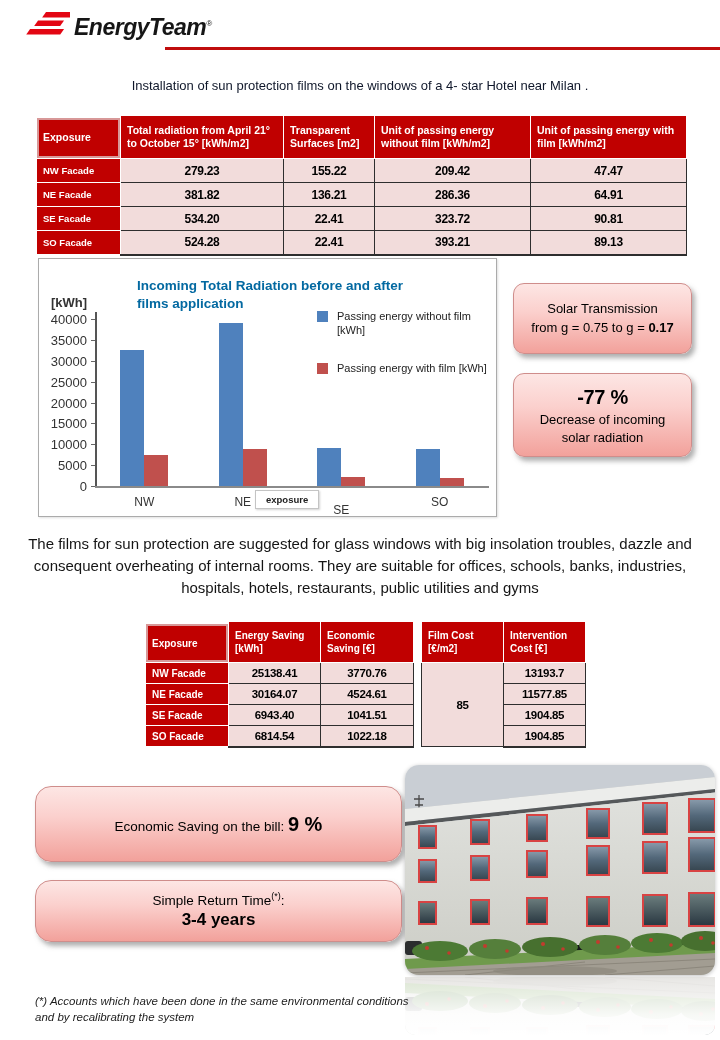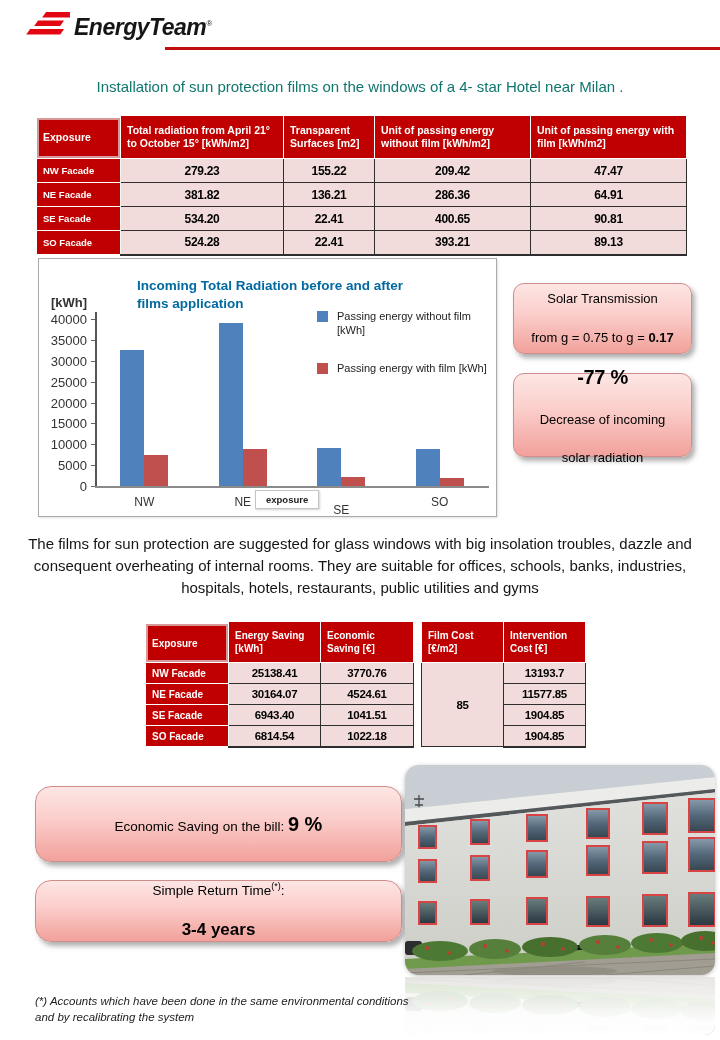--- a/index.html
+++ b/index.html
@@ -8,21 +8,21 @@
 
   
   .header{position:absolute;left:0;top:0;width:720px;height:60px;}
   .logo{position:absolute;left:14px;top:6px;width:230px;height:42px;display:flex;align-items:center;}
   .logo-text{font-style:italic;font-weight:bold;font-size:23px;color:#161616;letter-spacing:-0.5px;margin-left:4px;}
   .logo-text sup{font-size:8px;font-weight:normal;}
   .page-title{position:absolute;right:10px;top:16px;font-size:22px;font-weight:bold;color:#b51111;letter-spacing:-0.2px;}
   .header-rule{position:absolute;left:165px;right:0;top:47px;height:3px;background:#c00d0d;}
 
   
-  .intro{position:absolute;left:20px;top:78px;width:680px;text-align:center;font-size:15px;color:#0f766e;}
+  .intro{position:absolute;left:20px;top:78px;width:680px;text-align:center;font-size:13px;color:#0f172a;}
 
   
   table{border-collapse:collapse;table-layout:fixed;}
   th,td{padding:0 6px;overflow:hidden;}
   .t1{position:absolute;left:36px;top:112px;width:650px;}
   .t1 thead th{background:#c00000;color:#fff;font-size:10.5px;font-weight:bold;text-align:left;
                border:1px solid #fff;height:40px;vertical-align:middle;line-height:1.25;}
   .t1 thead th.corner, .t2 thead th.corner{box-shadow:inset 0 0 0 2px #d89898;border-top:6px solid #fff;}
   .t1 tbody th{background:#c00000;color:#fff;font-size:9.5px;font-weight:bold;text-align:left;border:1px solid #fff;height:23px;}
   .t1 tbody td{background:#f2dcdb;color:#000;font-weight:bold;font-size:12px;text-align:center;
@@ -49,21 +49,21 @@
   .exposure-box{position:absolute;left:216px;top:231px;background:#fff;border:1px solid #c4c4c4;
                 box-shadow:1px 1px 2px rgba(0,0,0,.18);font-size:9.5px;font-weight:bold;color:#222;padding:3px 10px;}
   .legend-entry{position:absolute;left:278px;width:172px;display:flex;gap:9px;}
   .legend-swatch{width:11px;height:11px;flex:0 0 11px;margin-top:2px;}
   .legend-label{font-size:11px;color:#222;line-height:1.3;}
 
   
   .callout{position:absolute;border:1px solid #cf8d8b;border-radius:11px;
            background:linear-gradient(180deg,#fde6e4 0%,#fbd0cd 40%,#f2a19b 100%);
            box-shadow:3px 4px 5px rgba(110,110,110,.55);
-           display:flex;flex-direction:column;justify-content:center;align-items:center;text-align:center;color:#000;gap:20px;}
+           display:flex;flex-direction:column;justify-content:center;align-items:center;text-align:center;color:#000;}
   .co-solar{left:513px;top:283px;width:177px;height:69px;font-size:13px;line-height:1.4;}
   .co-decrease{left:513px;top:373px;width:177px;height:82px;font-size:13px;line-height:1.35;}
   .co-decrease .big{font-size:20px;font-weight:bold;letter-spacing:-0.3px;}
   .btn-callout{border-radius:16px;}
   .co-bill{left:35px;top:786px;width:365px;height:74px;font-size:13.5px;}
   .co-bill b{font-size:20px;}
   .co-return{left:35px;top:880px;width:365px;height:60px;font-size:13.5px;line-height:1.35;}
   .co-return .big{font-size:17px;font-weight:bold;}
   sup.fnmark{font-size:9px;}
 
@@ -134,21 +134,21 @@
         <th>NE Facade</th>
         <td>381.82</td>
         <td>136.21</td>
         <td>286.36</td>
         <td>64.91</td>
       </tr>
       <tr>
         <th>SE Facade</th>
         <td>534.20</td>
         <td>22.41</td>
-        <td>400.65</td>
+        <td>323.72</td>
         <td>90.81</td>
       </tr>
       <tr>
         <th>SO Facade</th>
         <td>524.28</td>
         <td>22.41</td>
         <td>393.21</td>
         <td>89.13</td>
       </tr>
     </tbody>

